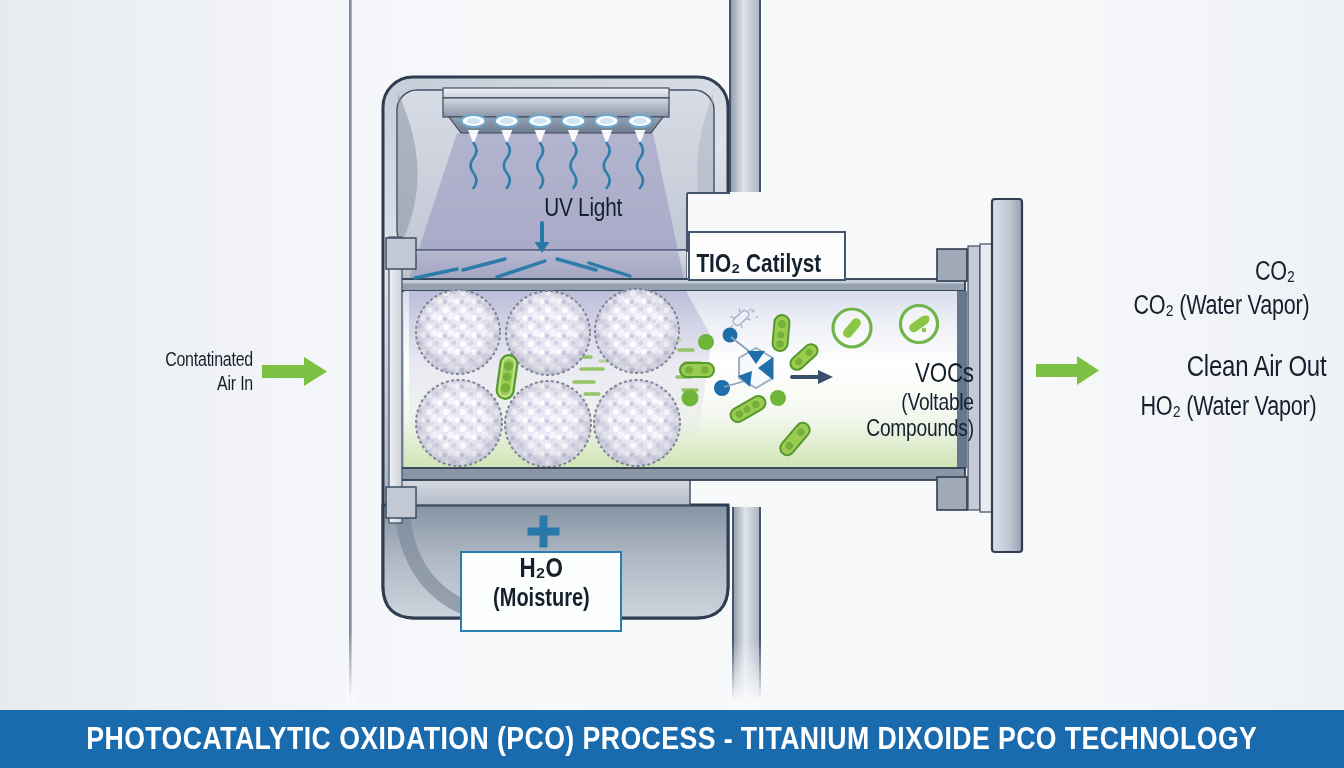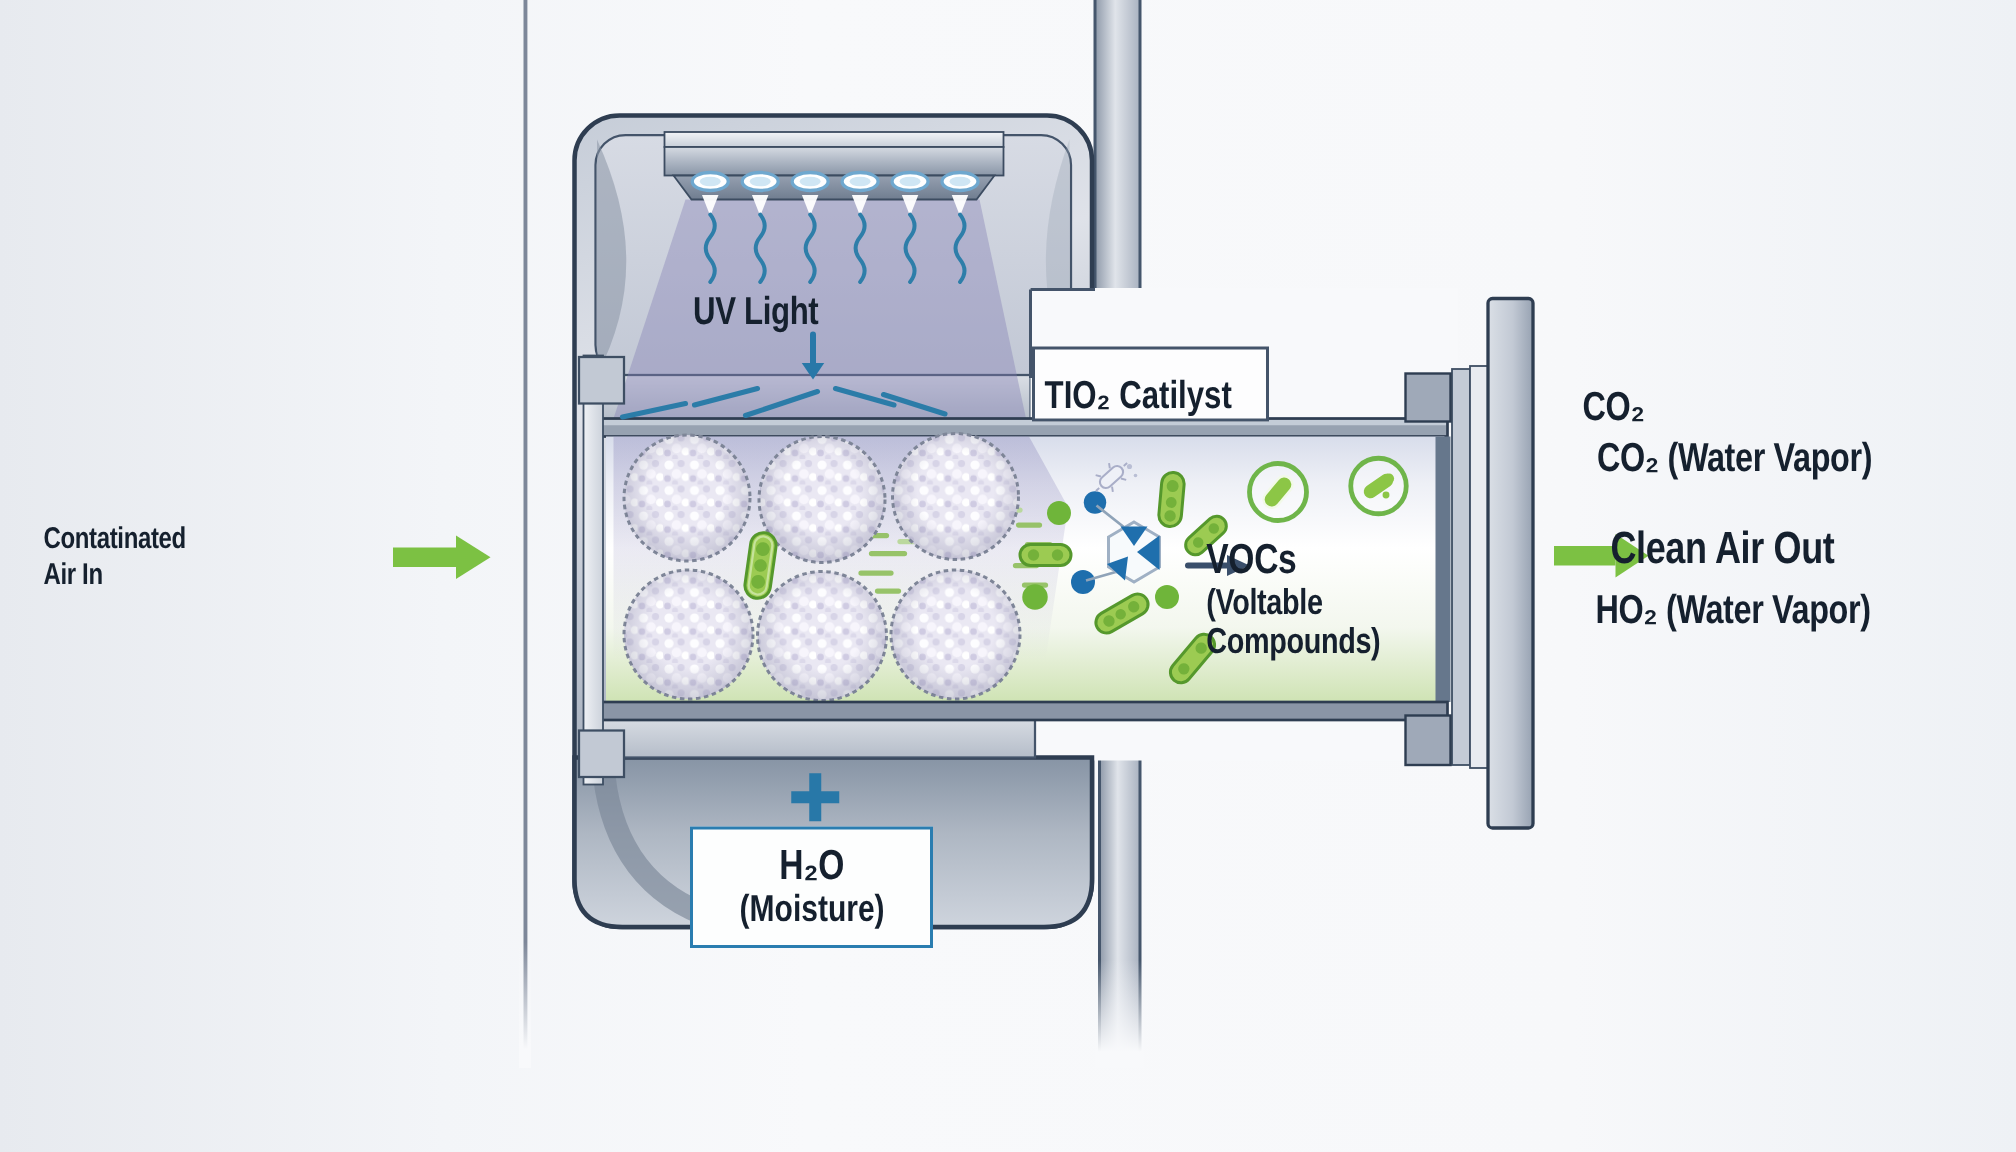--- a/index.html
+++ b/index.html
@@ -1,37 +1,37 @@
 <!DOCTYPE html>
 <html><head>
 <meta charset="utf-8">
 <style>
   html,body{margin:0;padding:0;}
   body{font-family:"Liberation Sans","DejaVu Sans",sans-serif;}
   #stage{position:relative;width:1344px;height:768px;overflow:hidden;
          background:linear-gradient(90deg,#e7eaef 0%,#f3f5f8 22%,#f8f9fb 40%,#f7f8fa 78%,#eef1f5 100%);}
   svg{position:absolute;left:0;top:0;}
-  .txt{position:absolute;font-weight:bold;color:#15202e;text-align:left;
+  .txt{position:absolute;font-weight:normal;color:#15202e;text-align:right;
        letter-spacing:-0.3px;line-height:1.18;white-space:nowrap;}
   .cx{transform:scaleX(.8);}
   .cxl{transform:scaleX(.8);transform-origin:0 50%;}
   #inlet-label{left:1px;top:348px;width:280px;font-size:20px;}
   #uv-label{left:442px;top:192px;width:200px;font-size:26px;}
   #tio2-box{position:absolute;left:688px;top:231px;width:158px;height:50px;background:#fdfdfe;
             border:2px solid #44546a;box-sizing:border-box;display:flex;align-items:flex-end;}
   #tio2-box span{font-weight:bold;font-size:26px;color:#15202e;padding-left:8px;white-space:nowrap;}
   #vocs-label{left:783px;top:358px;width:212px;font-size:24px;line-height:1.1;}
   #vocs-label .big{font-size:28px;}
   #co2-label{left:1025px;top:256px;width:300px;font-size:27px;}
   #co2w-label{left:1022px;top:290px;width:306px;font-size:27px;padding-left:12px;}
   #clean-label{left:1042px;top:348px;width:316px;font-size:30px;}
   #ho2w-label{left:1032px;top:391px;width:316px;font-size:27px;}
   #h2o-box{position:absolute;left:460px;top:551px;width:162px;height:81px;background:#fdfefe;
            border:2.5px solid #2a7db0;box-sizing:border-box;display:flex;flex-direction:column;
-           align-items:center;justify-content:center;}
+           align-items:center;}
   #h2o-box .f{font-weight:bold;font-size:28px;color:#15202e;line-height:1.1;}
   #h2o-box .m{font-weight:bold;font-size:25px;color:#15202e;line-height:1.1;}
   #banner{position:absolute;left:0;top:710px;width:1344px;height:58px;background:#1a6bad;
           display:flex;align-items:center;justify-content:center;}
   #banner span{color:#ffffff;font-weight:bold;font-size:31px;letter-spacing:.5px;
                transform:scaleX(.86);white-space:nowrap;}
 </style>
 </head>
 <body>
 
@@ -399,14 +399,17 @@
 </div>
 <div class="txt" id="ho2w-label">
   <div class="cx"><span>HO₂ (Water Vapor)</span></div>
 </div>
 
 <div id="h2o-box">
   <div class="f cx">H₂O</div>
   <div class="m cx">(Moisture)</div>
 </div>
 
+<div id="banner">
+  <span>PHOTOCATALYTIC OXIDATION (PCO) PROCESS - TITANIUM DIXOIDE PCO TECHNOLOGY</span>
+</div>
 
 </div>
 
 </body></html>

